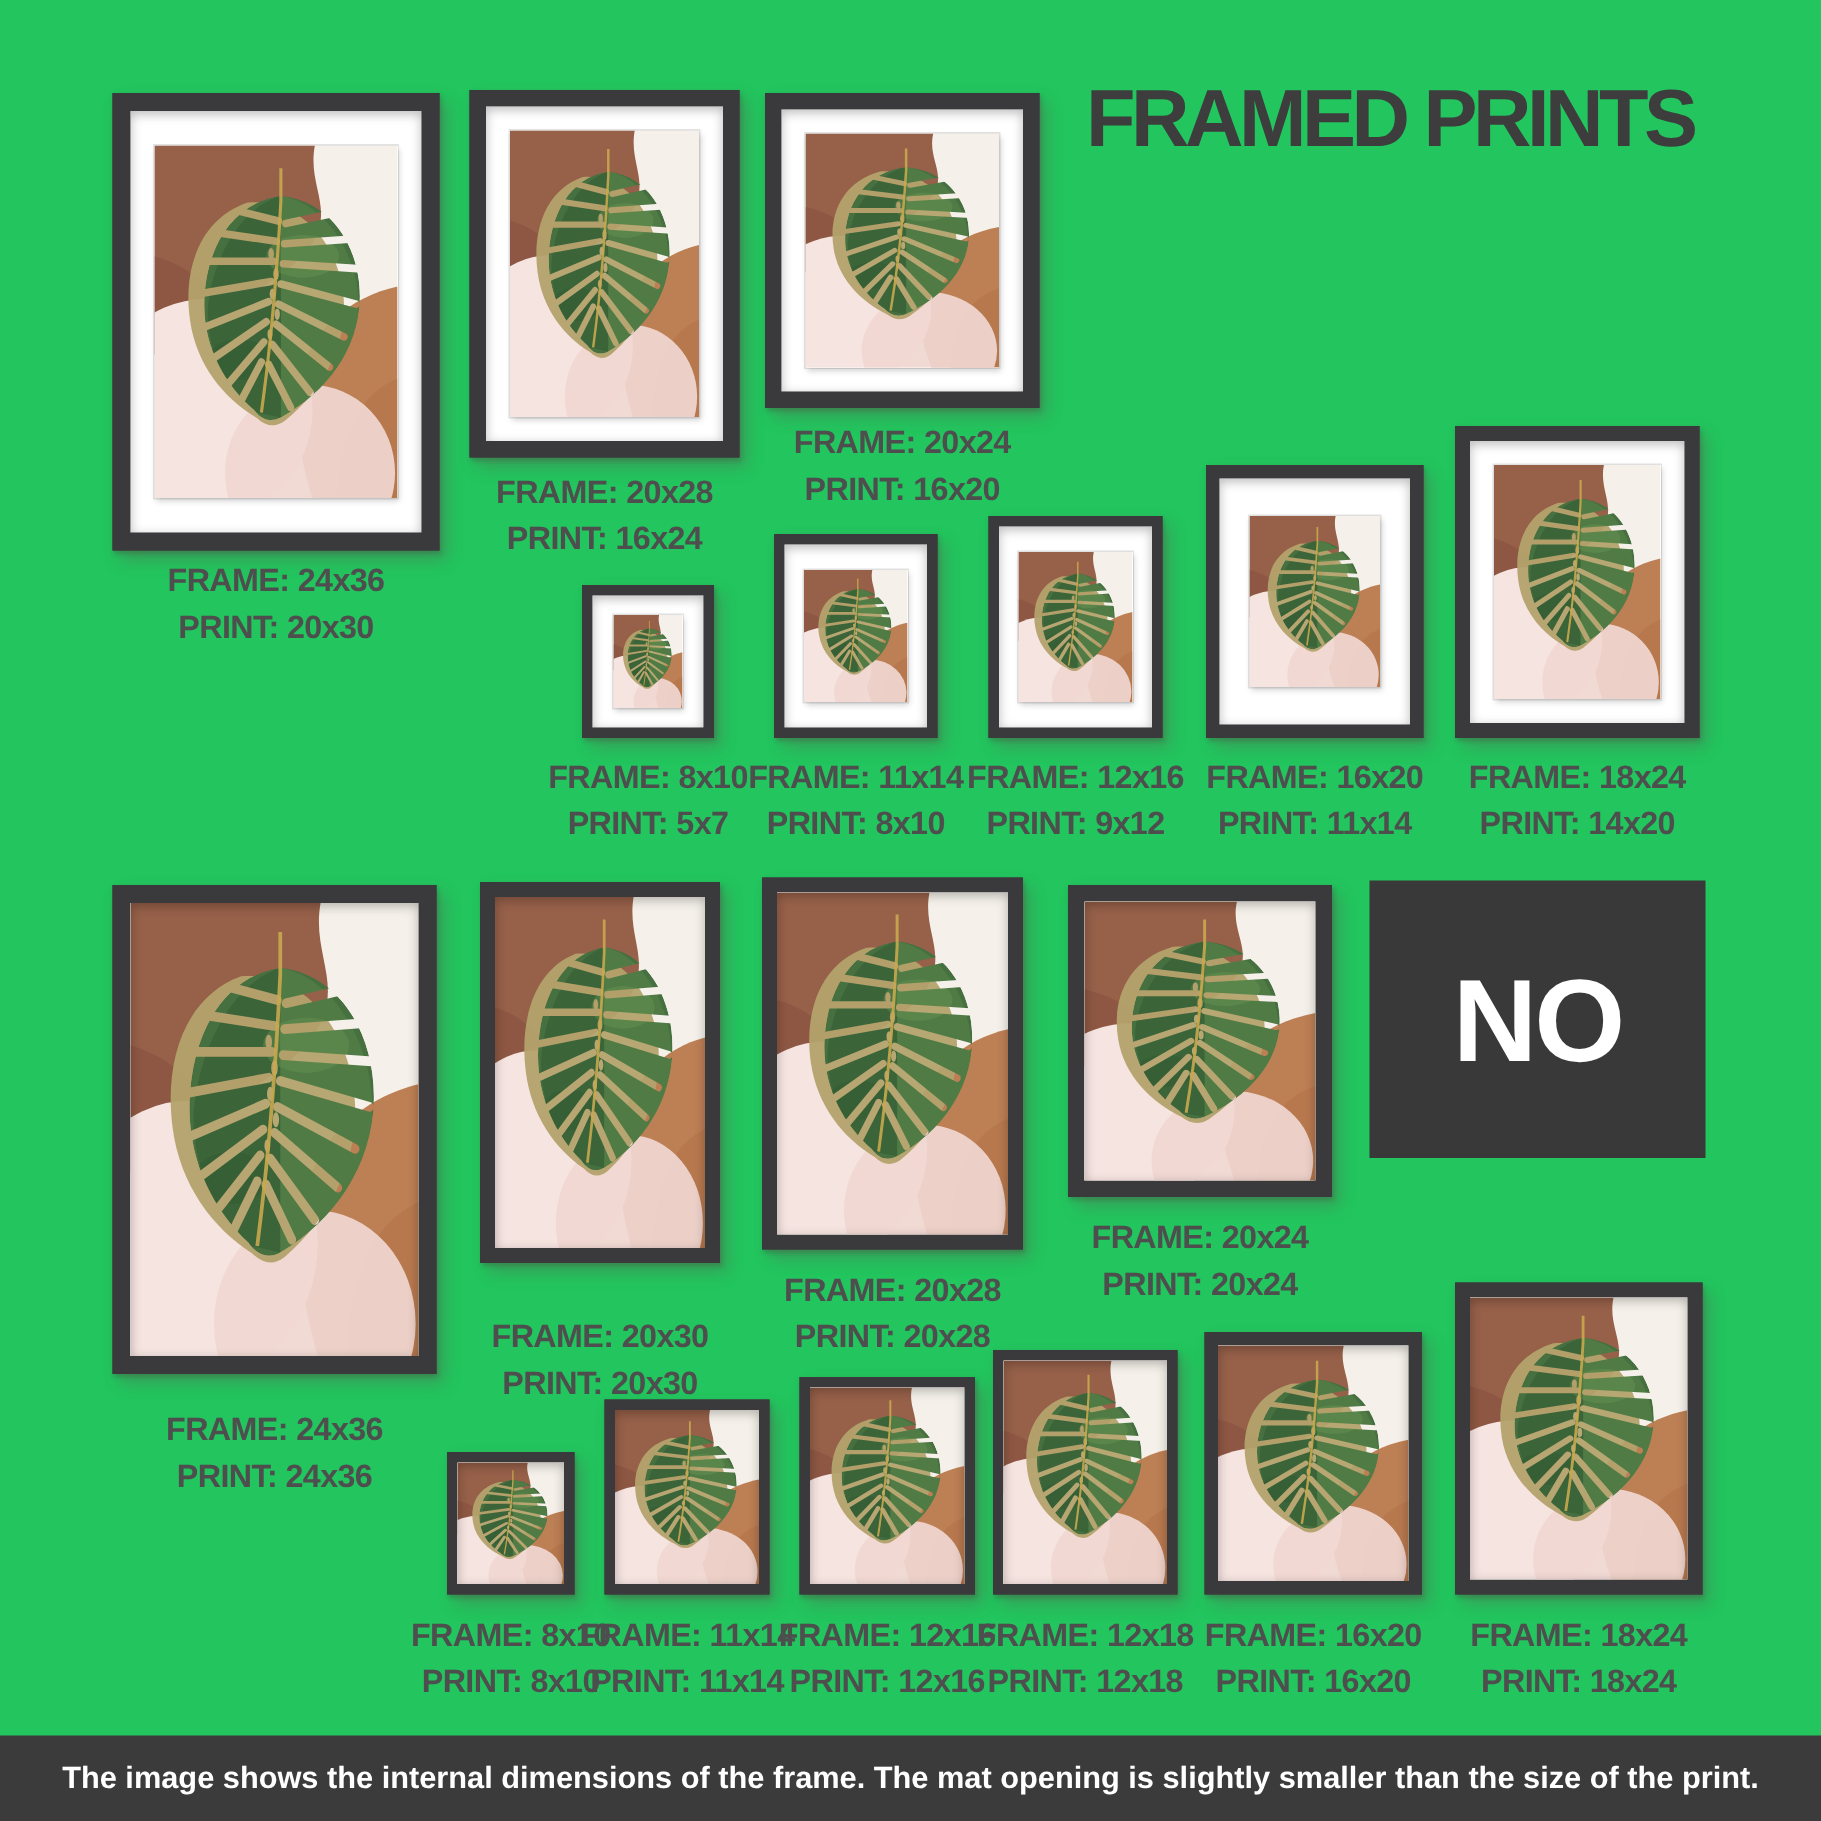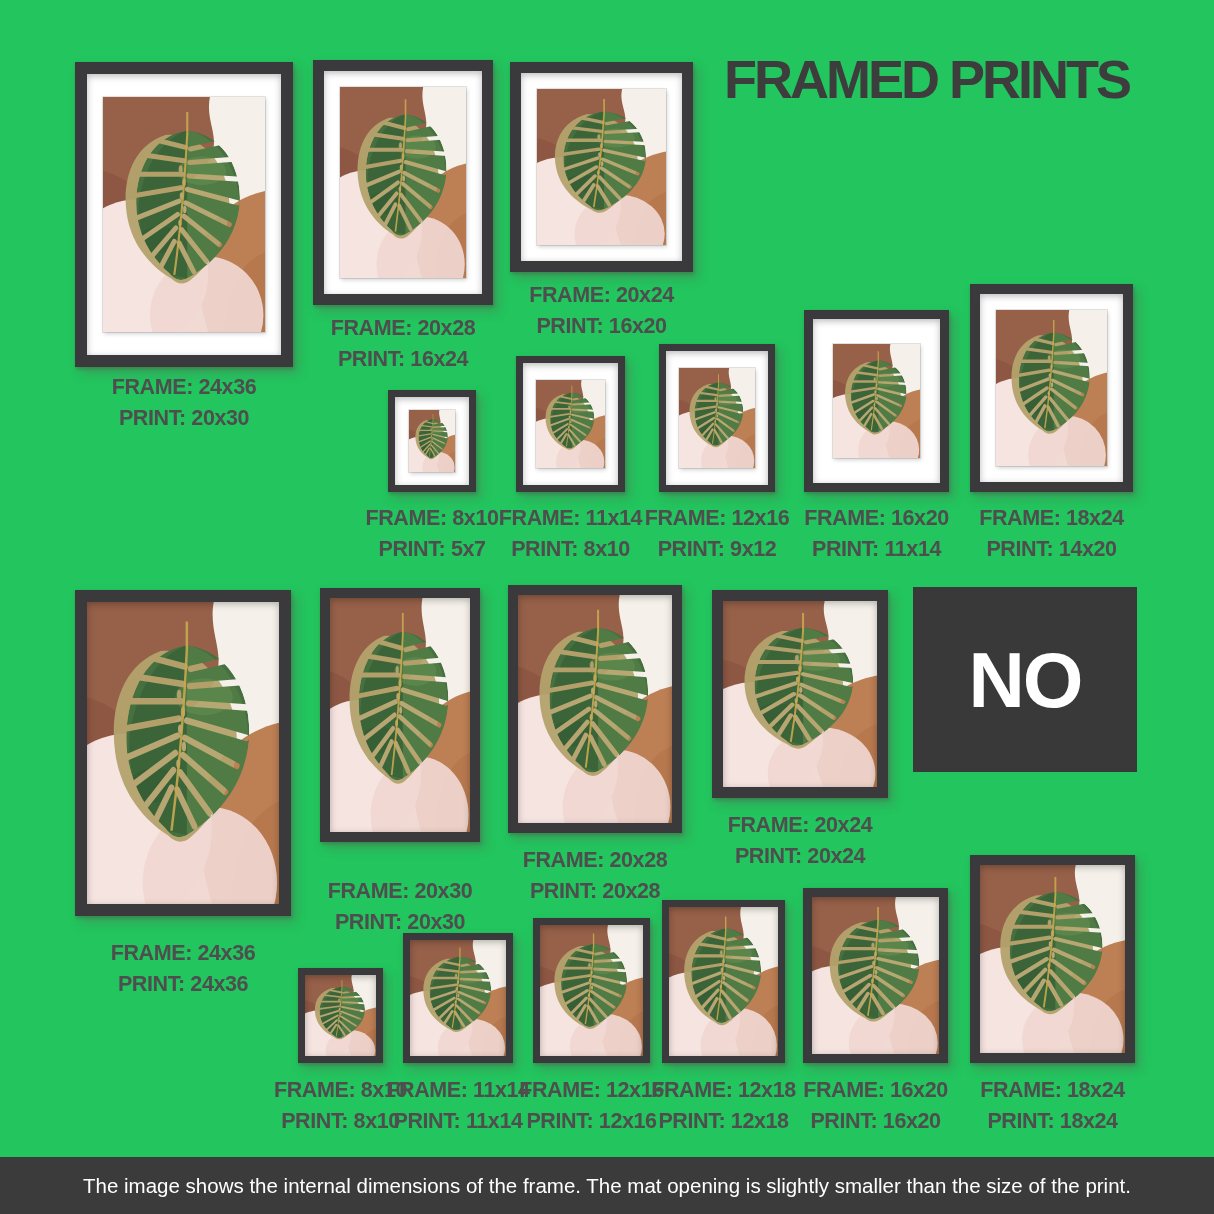--- a/index.html
+++ b/index.html
@@ -39,21 +39,21 @@
   .art{width:100%;height:100%;box-shadow:0 0 0 1px rgba(0,0,0,0.10), 1px 2px 4px rgba(0,0,0,0.18);}
   .inner.nomat-inner .art{box-shadow:none;}
   .art svg{display:block;width:100%;height:100%;}
   .flabel{
     position:absolute;transform:translateX(-50%);
     font-size:21.5px;font-weight:bold;letter-spacing:-0.4px;line-height:31px;
     color:#4e4e4e;text-align:center;white-space:nowrap;
   }
   .footer{
     position:absolute;left:0;top:1157px;width:1214px;height:57px;background:#3b3b3b;
-    color:#ffffff;font-weight:normal;font-size:20.5px;
+    color:#ffffff;font-weight:bold;font-size:20.5px;
     display:flex;align-items:center;justify-content:center;white-space:nowrap;
   }
   .defs-holder{position:absolute;width:0;height:0;overflow:hidden;}
 </style>
 </head>
 <body>
 
 <div class="canvas">
 
   <svg class="defs-holder" aria-hidden="true">

